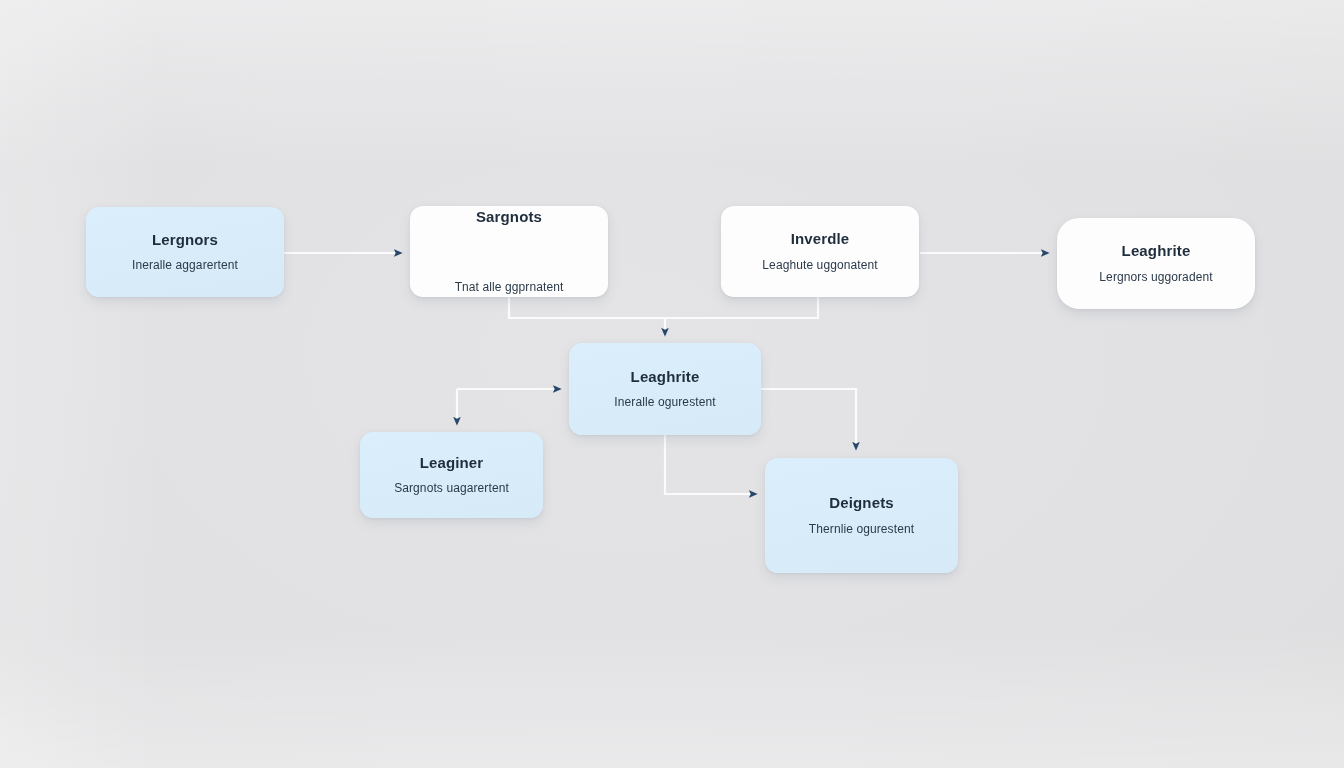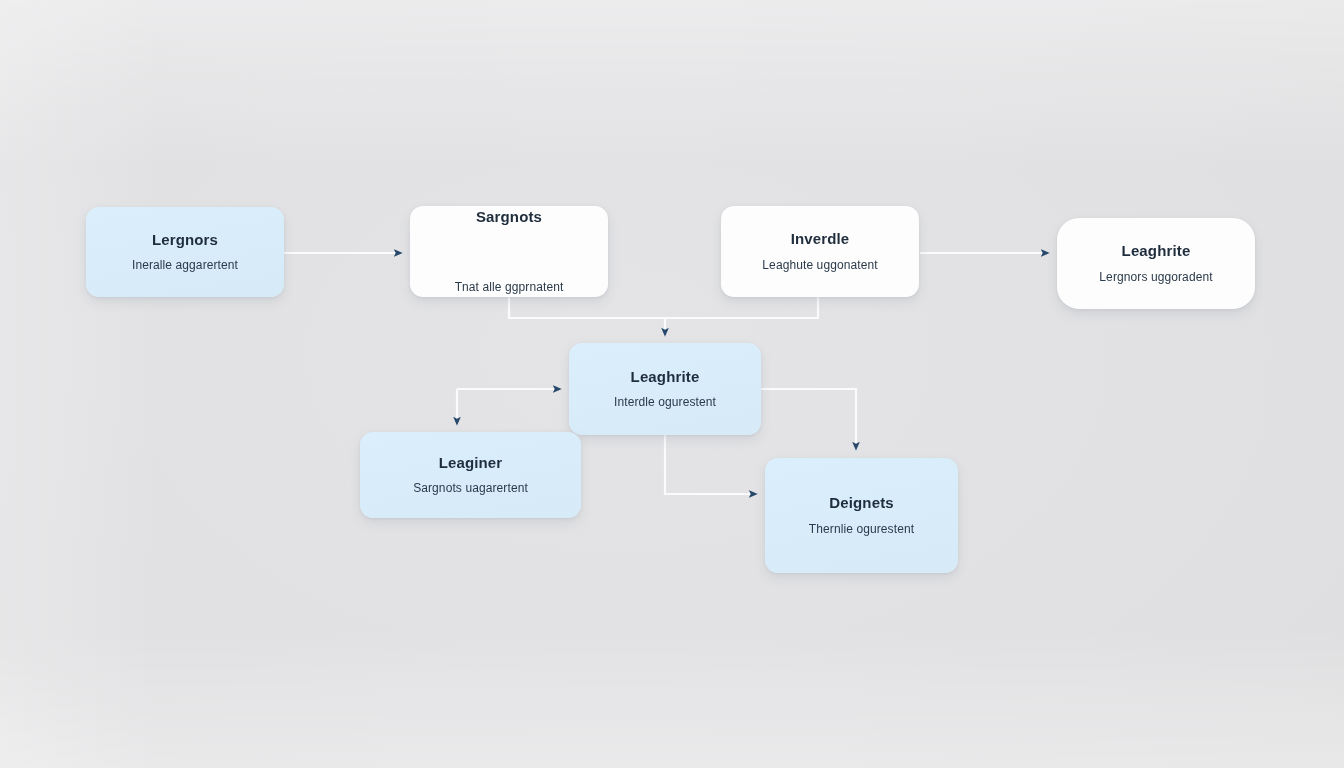--- a/index.html
+++ b/index.html
@@ -133,24 +133,24 @@
     <div class="subtitle">Leaghute uggonatent</div>
   </div>
 
   <div class="node white" style="left:1057px; top:218px; width:198px; height:91px;border-radius:22px;">
     <div class="title">Leaghrite</div>
     <div class="subtitle">Lergnors uggoradent</div>
   </div>
 
   <div class="node blue" style="left:569px; top:343px; width:192px; height:92px;">
     <div class="title">Leaghrite</div>
-    <div class="subtitle">Interdle ogurestent</div>
+    <div class="subtitle">Ineralle ogurestent</div>
   </div>
 
-  <div class="node blue" style="left:360px; top:432px; width:221px; height:86px;">
+  <div class="node blue" style="left:360px; top:432px; width:183px; height:86px;">
     <div class="title">Leaginer</div>
     <div class="subtitle">Sargnots uagarertent</div>
   </div>
 
   <div class="node blue" style="left:765px; top:458px; width:193px; height:115px;">
     <div class="title">Deignets</div>
     <div class="subtitle">Thernlie ogurestent</div>
   </div>
 
 </div>

